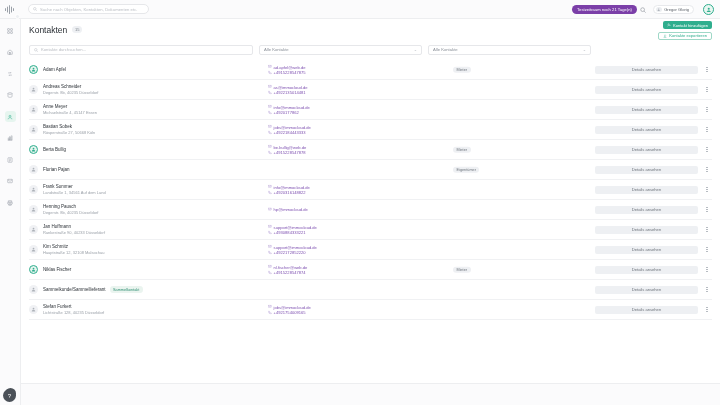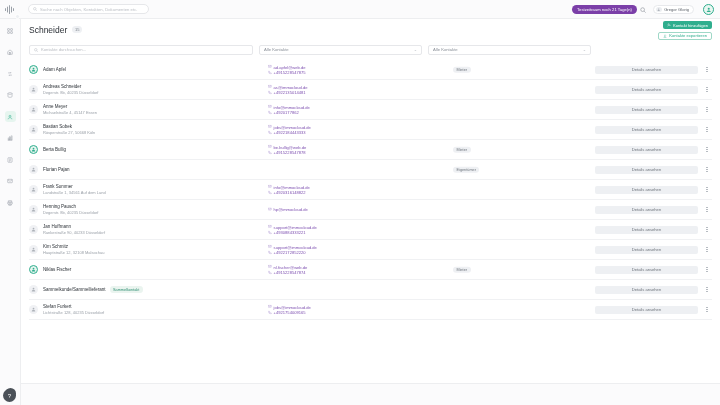--- a/index.html
+++ b/index.html
@@ -299,21 +299,21 @@
 <div class="rail-badge"></div>
 
 <div class="rail-bottom">
   <svg width="5" height="5" viewBox="0 0 16 16" fill="none" stroke="#fff" stroke-width="1.6">
     <path d="M6 6a2 2 0 113 1.7c-.6.4-1 .8-1 1.8"></path>
       <circle cx="8" cy="12" r=".9" fill="#fff" stroke="none"></circle>
   </svg>
 </div>
 
 <div class="page-head">
-  <span class="page-title">Schneider</span>
+  <span class="page-title">Kontakten</span>
   <span class="count-badge">15</span>
 
   <div class="head-actions">
     <div class="btn-primary">
       <span>
         <svg width="4" height="4" viewBox="0 0 16 16" fill="none" stroke="#fff" stroke-width="1.6">
           <circle cx="6.5" cy="5.5" r="2.6"></circle>
             <path d="M1.8 13.5c0-2.3 2-3.6 4.7-3.6M11.5 7.5v4M9.5 9.5h4"></path>
         </svg>
       </span>

